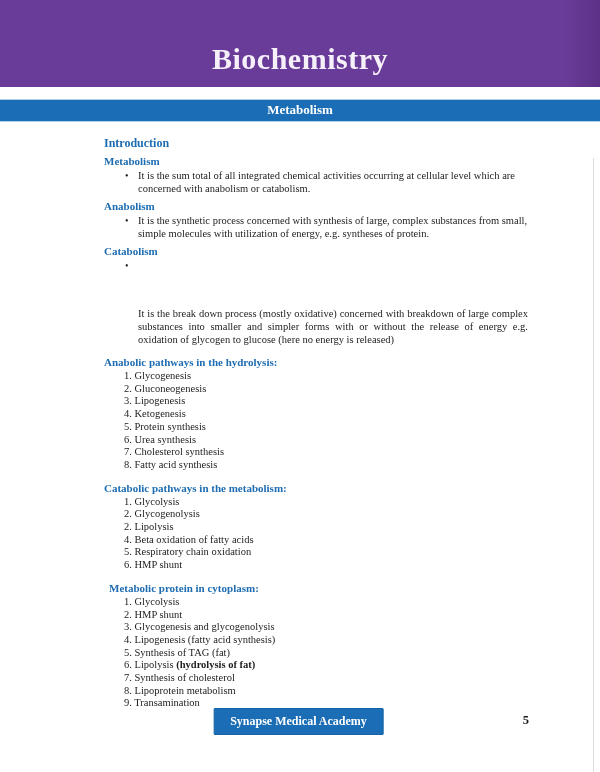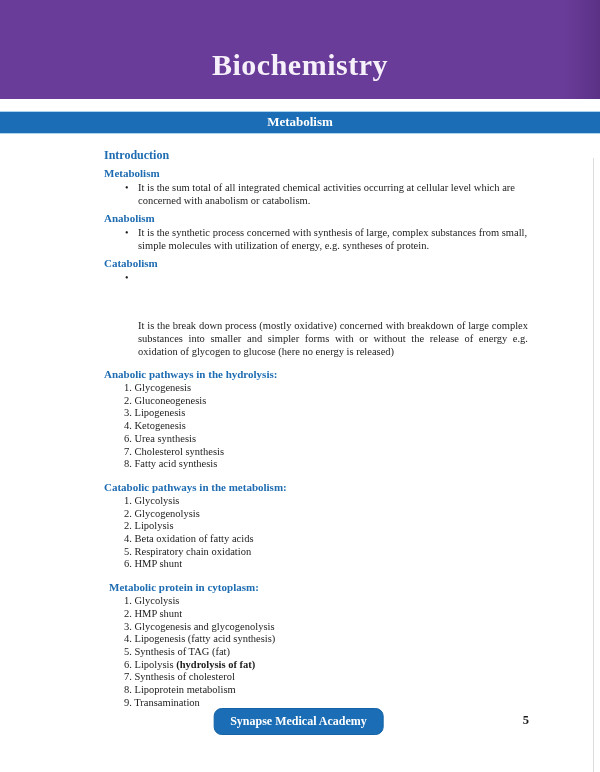--- a/index.html
+++ b/index.html
@@ -9,21 +9,21 @@
     height: 772px;
     background: #ffffff;
     overflow: hidden;
     font-family: "Liberation Serif", "DejaVu Serif", serif;
     color: #1c1c1c;
   }
 
   
   .banner {
     box-sizing: border-box;
-    height: 99px;
+    height: 87px;
     padding-top: 30px;
     display: flex;
     align-items: center;
     justify-content: center;
     background: linear-gradient(90deg,
       var(--banner-purple, #6A3C99) 0%,
       var(--banner-purple, #6A3C99) 94%,
       #5b3186 100%);
   }
   .banner h1 {
@@ -81,21 +81,21 @@
 
   
   .footer { position: absolute; left: 0; top: 708px; width: 597px; height: 34px; }
   .brand-button {
     position: absolute;
     left: 50%;
     transform: translateX(-50%);
     top: 0;
     background: var(--accent-blue, #1B6EB5);
     border: 1px solid #1463a6;
-    border-radius: 8px;
+    border-radius: 1px;
     color: #ffffff;
     font-weight: 700;
     font-size: 12px;
     padding: 5px 16px;
     white-space: nowrap;
     cursor: pointer;
     font-family: Liberation Serif, serif;
   }
   .page-num {
     position: absolute;
@@ -156,20 +156,21 @@
         <p>It is the break down process (mostly oxidative) concerned with breakdown of large complex substances into smaller and simpler forms with or without the release of energy e.g. oxidation of glycogen to glucose (here no energy is released)</p>
       </div>
     </section>
 
     <section class="list-block">
       <h3>Anabolic pathways in the hydrolysis:</h3>
       <div class="li">1. Glycogenesis</div>
       <div class="li">2. Gluconeogenesis</div>
       <div class="li">3. Lipogenesis</div>
       <div class="li">4. Ketogenesis</div>
+      <div class="li">5. Protein synthesis</div>
       <div class="li">6. Urea synthesis</div>
       <div class="li">7. Cholesterol synthesis</div>
       <div class="li">8. Fatty acid synthesis</div>
     </section>
 
     <section class="list-block">
       <h3>Catabolic pathways in the metabolism:</h3>
       <div class="li">1. Glycolysis</div>
       <div class="li">2. Glycogenolysis</div>
       <div class="li">2. Lipolysis</div>

